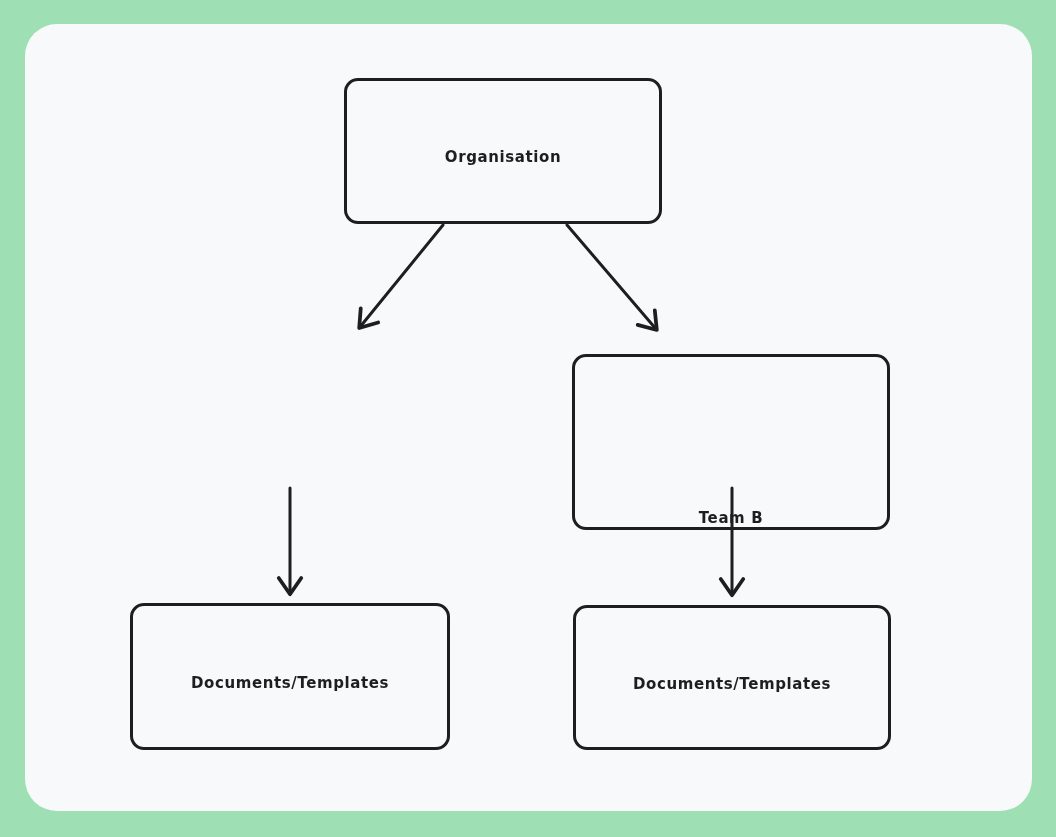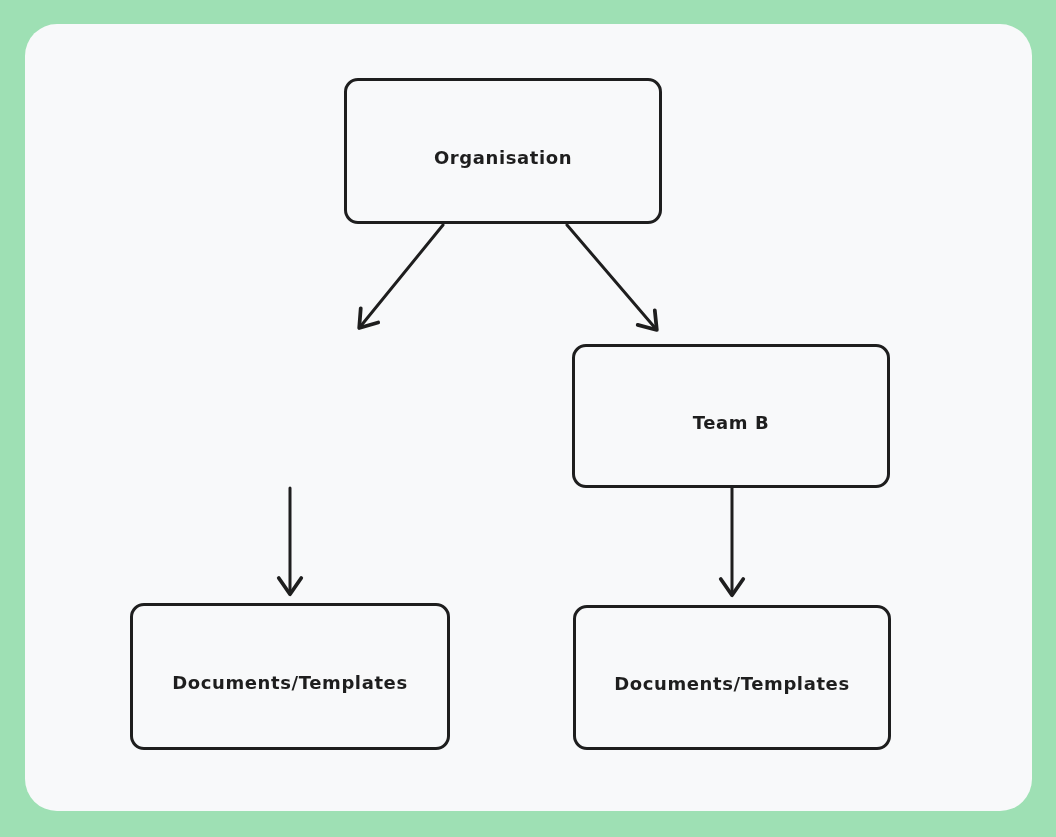--- a/index.html
+++ b/index.html
@@ -52,30 +52,30 @@
     border: 3.5px solid var(--stroke);
     border-radius: 14px;
     background: transparent;
     display: flex;
     align-items: center;
     justify-content: center;
     cursor: pointer;
   }
   .node-label {
     color: var(--text);
-    font-size: 18px;
+    font-size: 15px;
     font-weight: 700;
     letter-spacing: 0.6px;
     white-space: nowrap;
     text-align: center;
     margin-top: 12px;
   }
   .node-organisation { left: 319px; top: 54px;  width: 318px; height: 146px; }
   .node-team-a       { left: 106px; top: 318px; width: 317px; height: 143px; }
-  .node-team-b       { left: 547px; top: 320px; width: 318px; height: 144px; }
+  .node-team-b       { left: 547px; top: 330px; width: 318px; height: 176px; align-items: flex-end; }
   .node-docs-a       { left: 105px; top: 579px; width: 320px; height: 147px; }
   .node-docs-b       { left: 548px; top: 581px; width: 318px; height: 145px; }
 </style>
 </head>
 <body>
 
 <div class="frame">
   <div class="canvas">
 
     <svg class="edges-layer" viewBox="0 0 1007 787" xmlns="http://www.w3.org/2000/svg">

